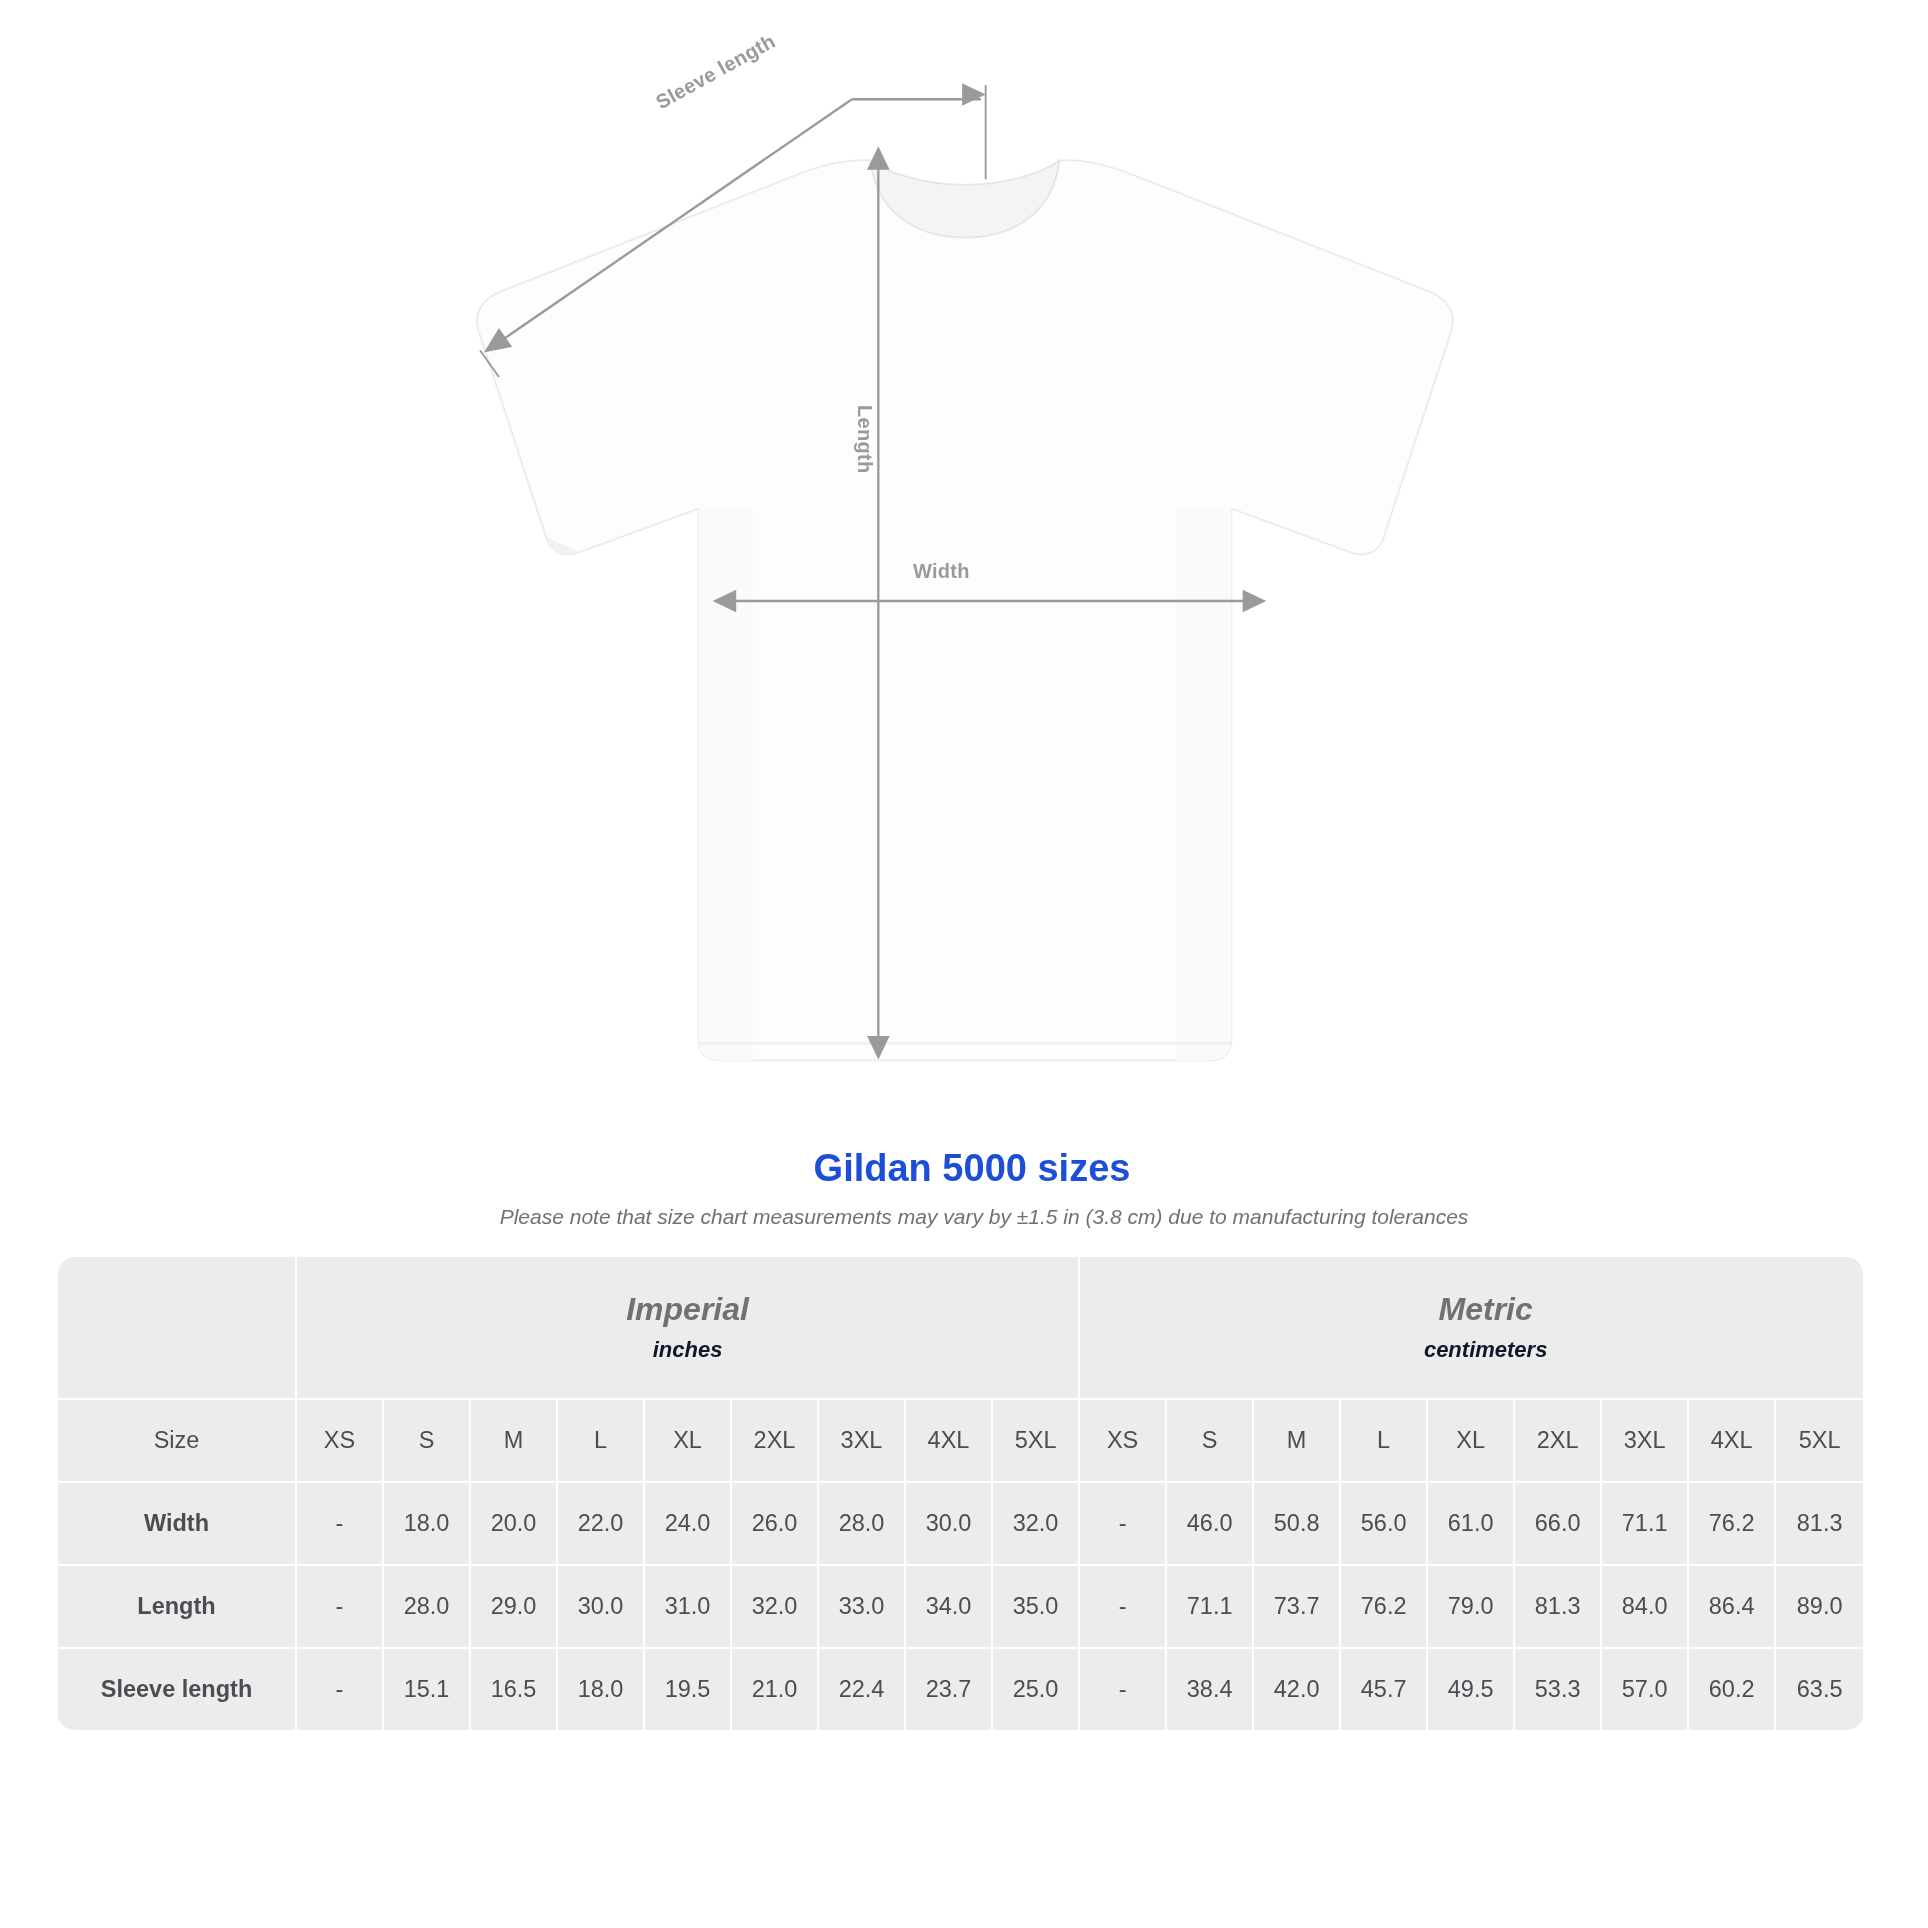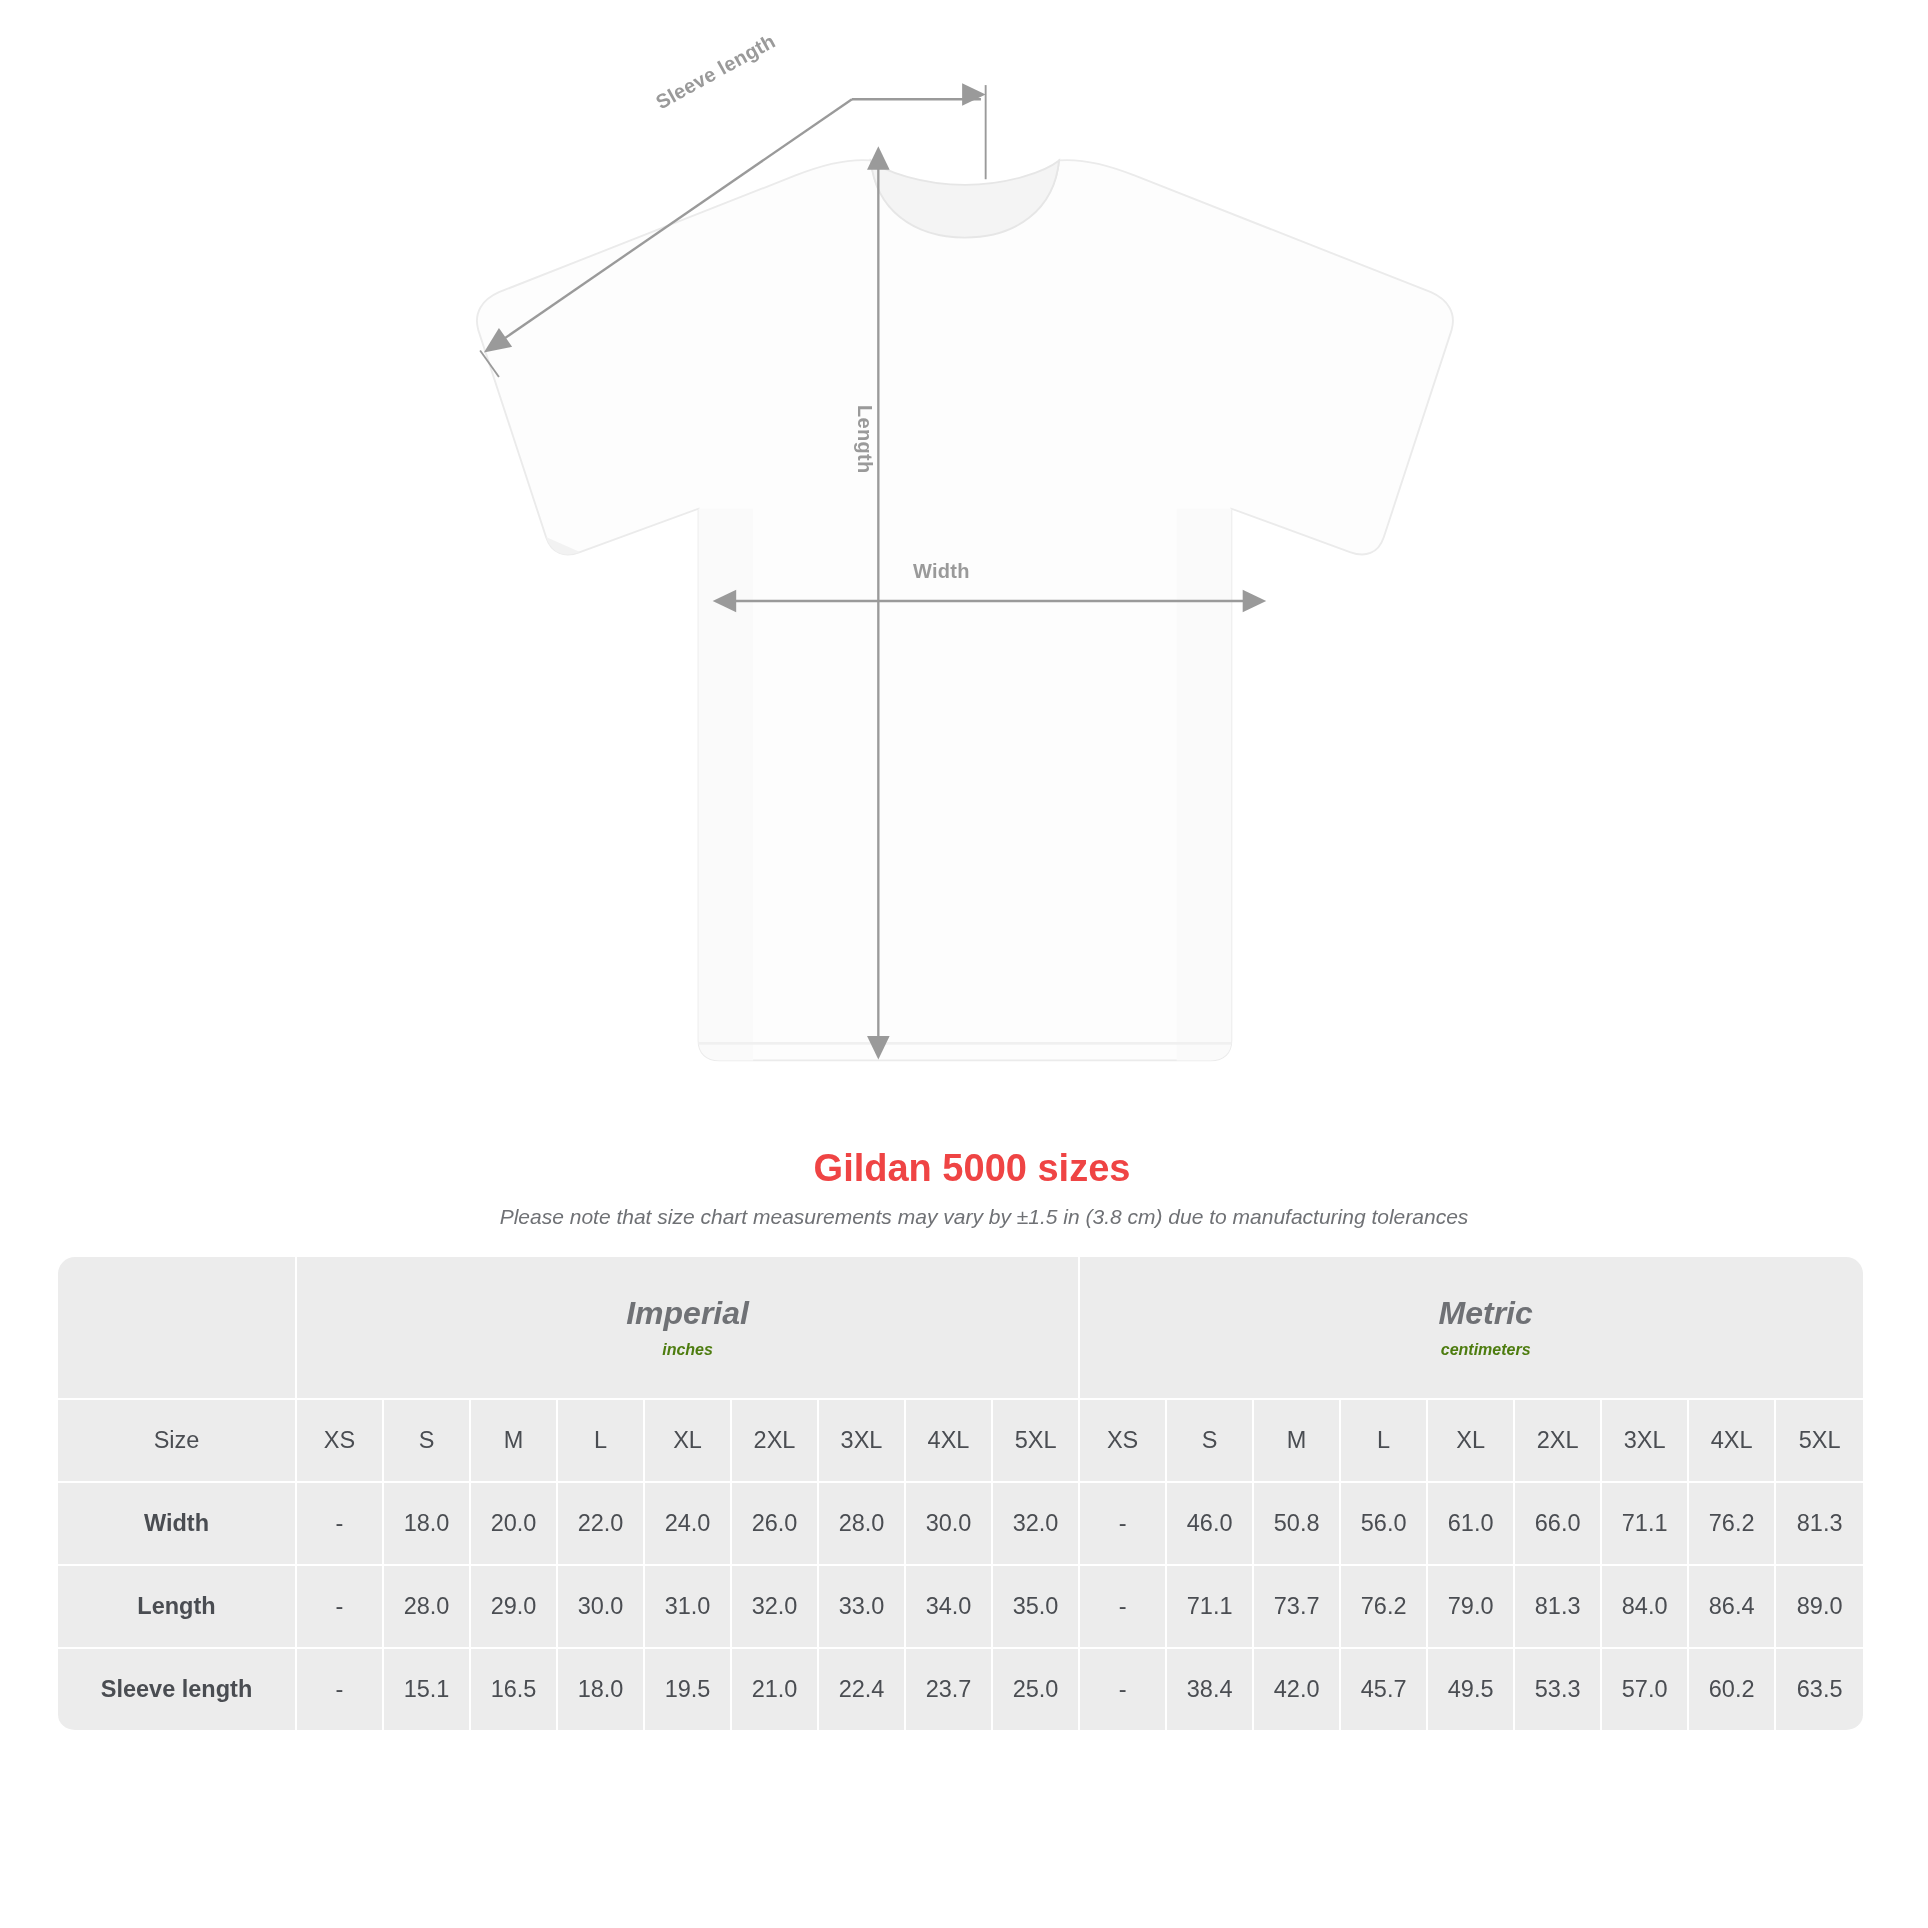--- a/index.html
+++ b/index.html
@@ -58,21 +58,21 @@
   }
 
   
   .title-block {
     text-align: center;
     margin-top: 26px;
   }
   .chart-title {
     font-size: 38px;
     font-weight: bold;
-    color: #ef4444;
+    color: #1d4ed8;
     margin: 0 0 15px 16px;
   }
   .chart-note {
     font-size: 21px;
     font-style: italic;
     color: #6f7175;
     margin: 0;
     padding-left: 40px;
   }
 
@@ -108,23 +108,23 @@
   }
   .unit-name {
     font-size: 32px;
     font-weight: bold;
     font-style: italic;
     color: #6f7175;
     display: block;
     line-height: 1.1;
   }
   .unit-sub {
-    font-size: 16px;
+    font-size: 22px;
     font-style: italic;
-    color: #4d7c0f;
+    color: #0f172a;
     display: block;
     margin-top: 10px;
   }
   .head-row th {
     height: 81px;
     font-weight: normal;
     font-size: 23.5px;
     color: #4a4d52;
   }
   .body-row td {

